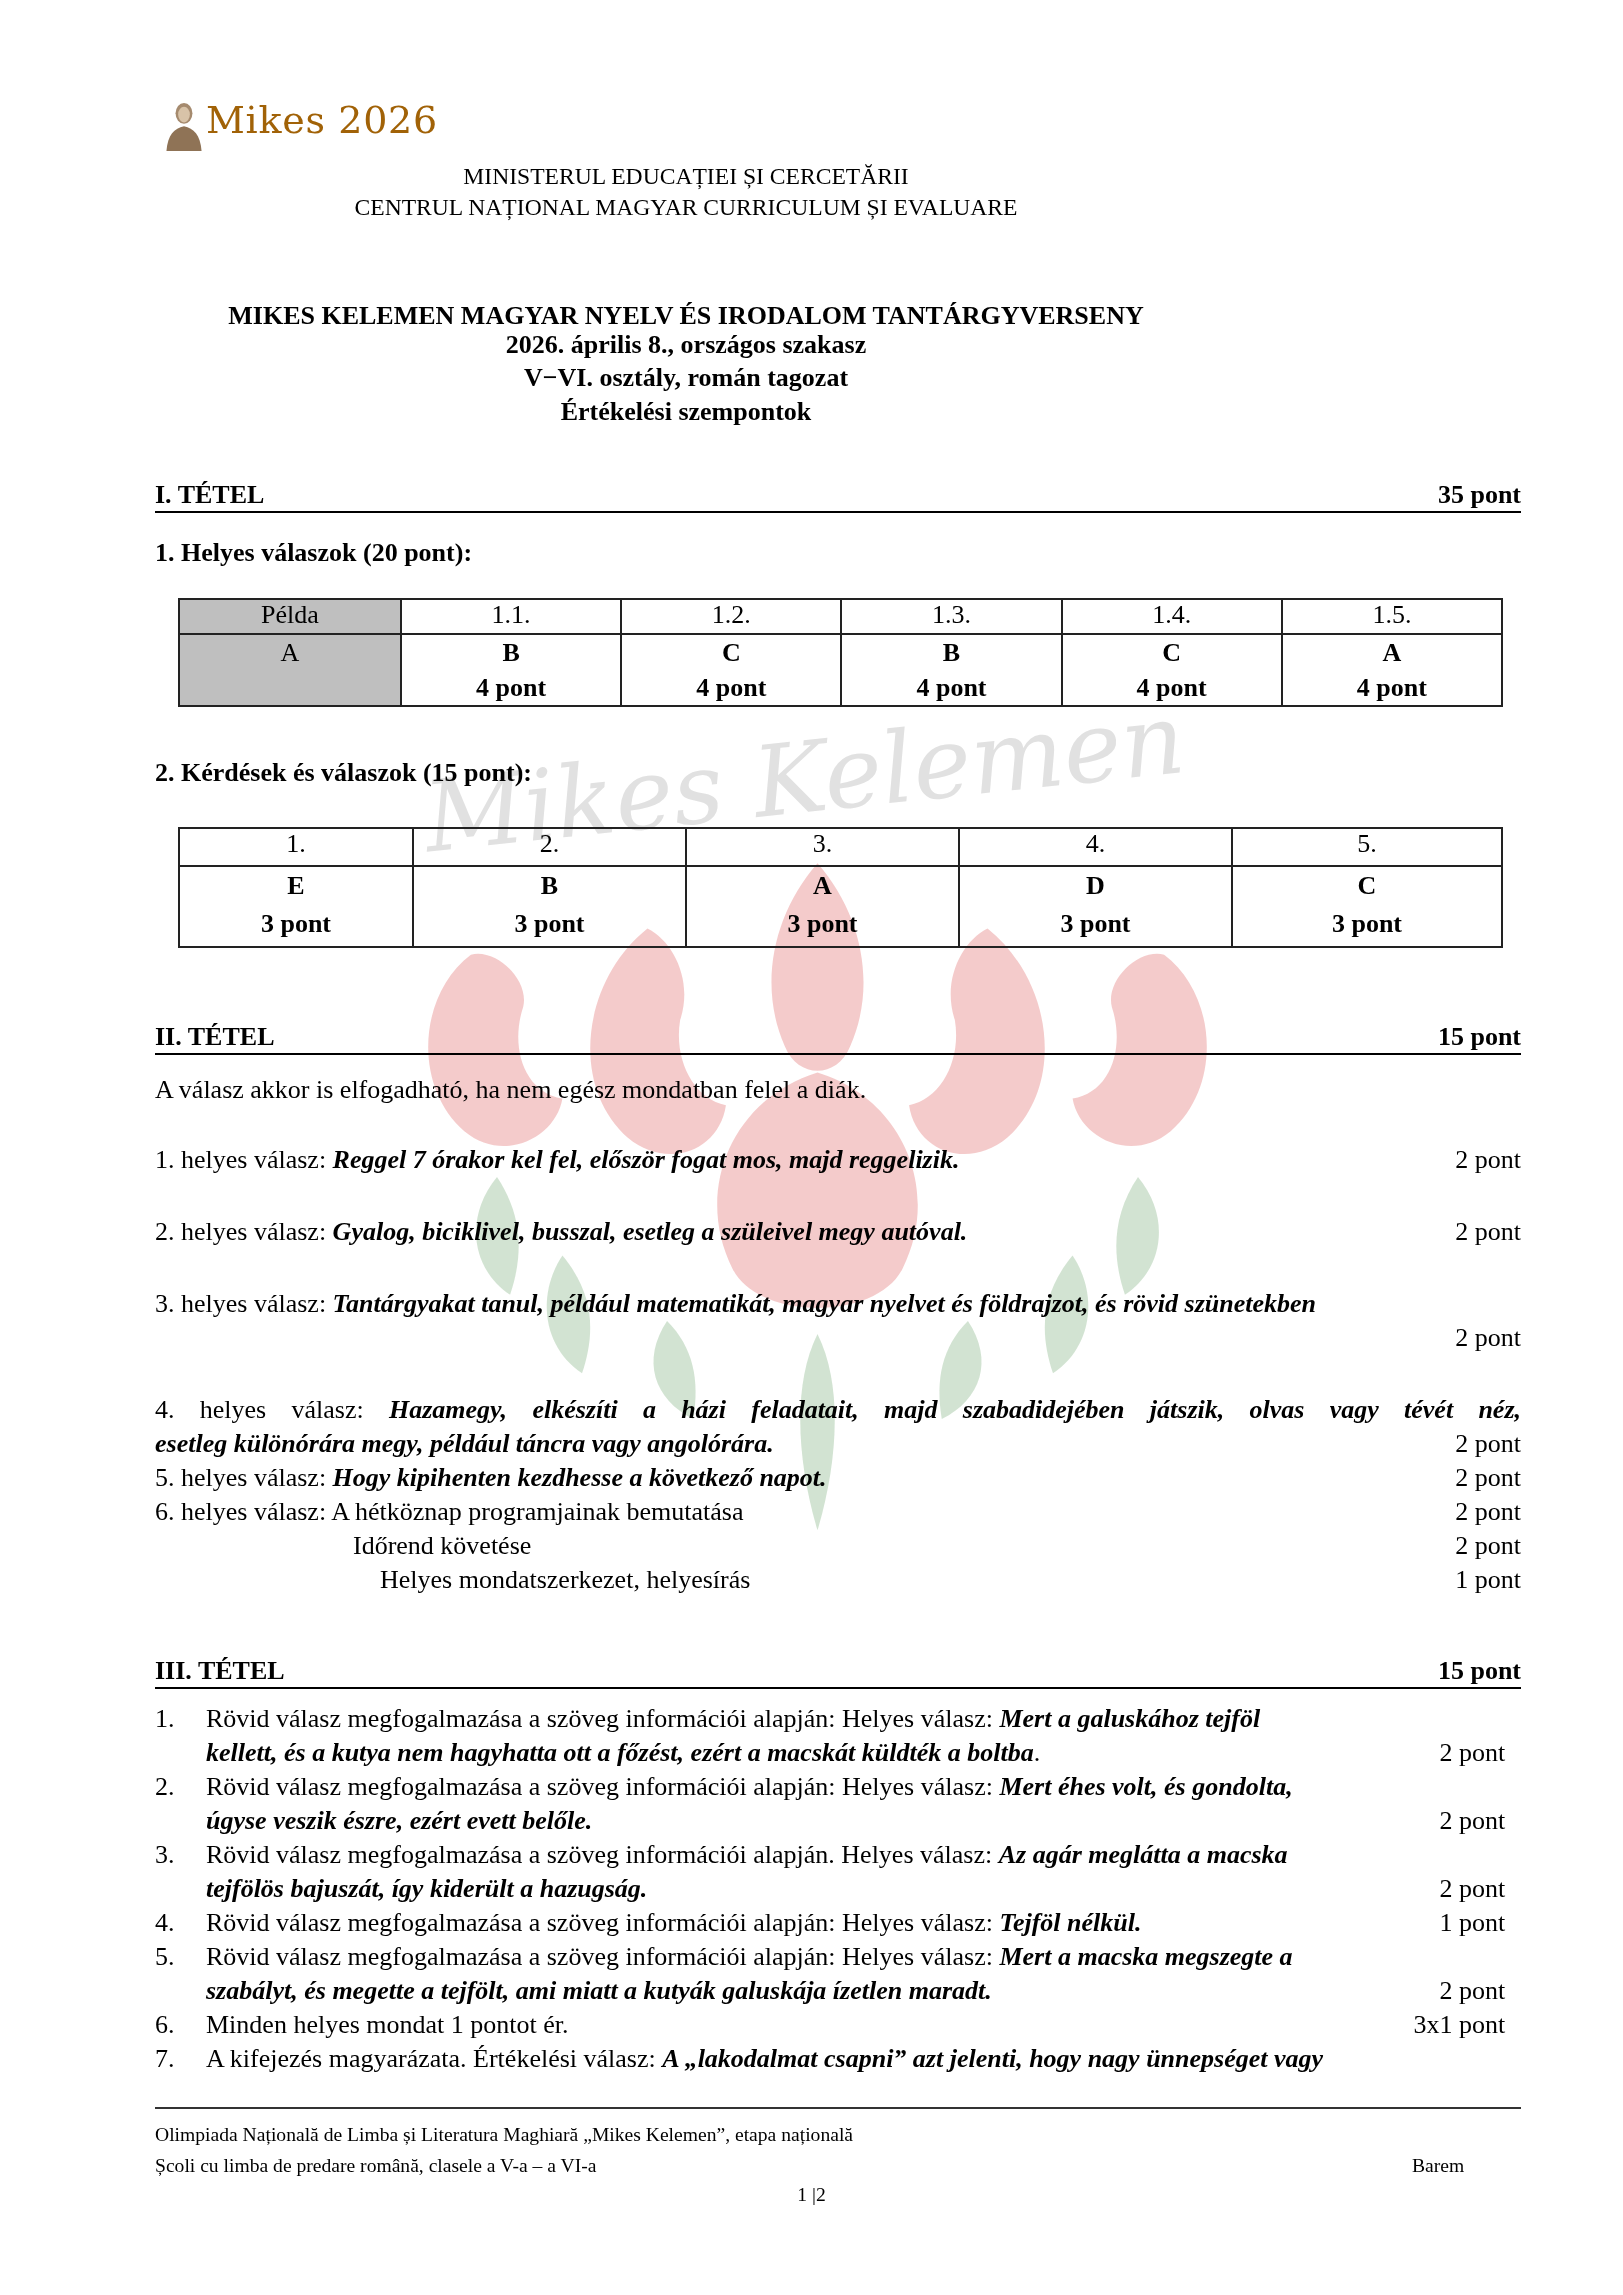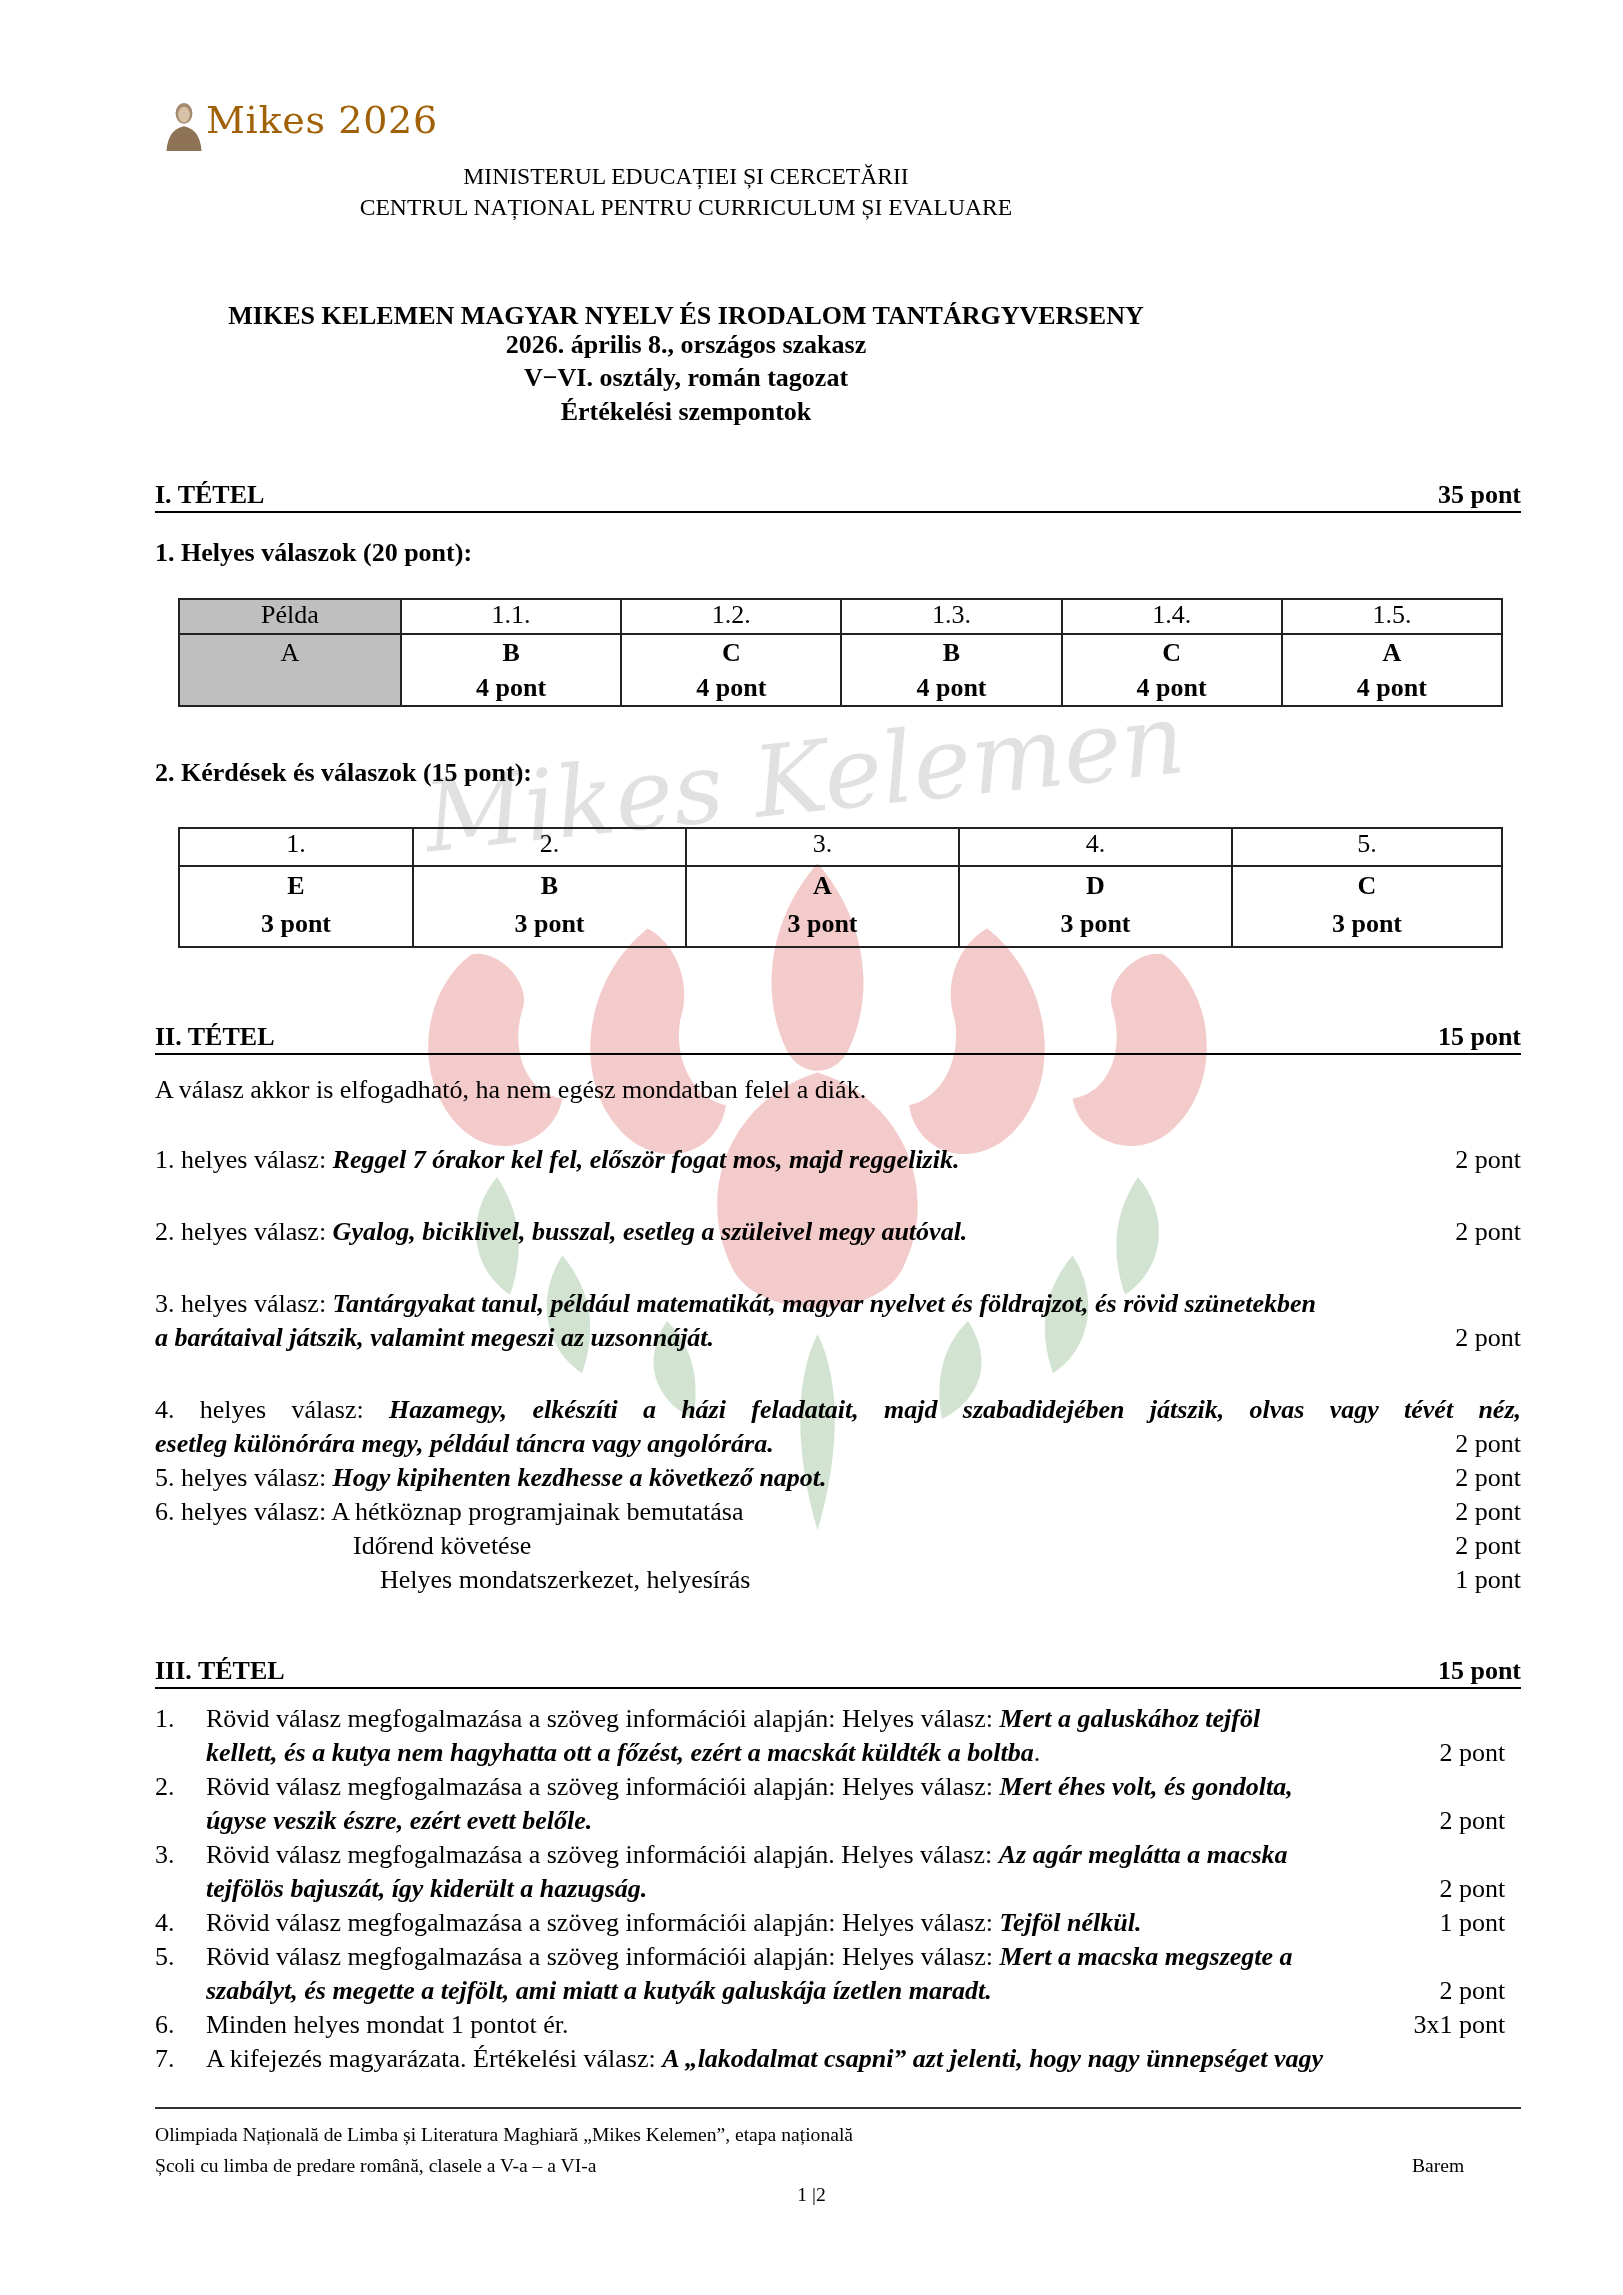--- a/index.html
+++ b/index.html
@@ -56,21 +56,21 @@
 </svg>
 
 <svg class="logo-face" viewBox="0 0 58 80">
   <ellipse cx="29" cy="22" rx="13" ry="16" fill="#a58a6e"></ellipse>
   <ellipse cx="29" cy="24" rx="9" ry="12" fill="#d8c3a8"></ellipse>
   <path d="M2 80 C4 55 14 45 29 42 C44 45 54 55 56 80 Z" fill="#8f7356"></path>
 </svg>
 <div class="logo-text">Mikes 2026</div>
 
 <div class="abs c hdr" style="top:165px;">MINISTERUL EDUCAȚIEI ȘI CERCETĂRII</div>
-<div class="abs c hdr" style="top:196px;">CENTRUL NAȚIONAL PENTRU CURRICULUM ȘI EVALUARE</div>
+<div class="abs c hdr" style="top:196px;">CENTRUL NAȚIONAL MAGYAR CURRICULUM ȘI EVALUARE</div>
 <div class="abs c title" style="top:279px;margin-top:24px;">MIKES KELEMEN MAGYAR NYELV ÉS IRODALOM TANTÁRGYVERSENY</div>
 <div class="abs c sub" style="top:332px;">2026. április 8., országos szakasz</div>
 <div class="abs c sub" style="top:365px;">V−VI. osztály, román tagozat</div>
 <div class="abs c sub" style="top:399px;">Értékelési szempontok</div>
 
 <div class="abs sec" style="top:480px;">
   <span class="l">I. TÉTEL</span>
   <span class="r">35 pont</span>
 </div>
 <div class="abs sub-h" style="top:538px;">1.  Helyes válaszok (20 pont):</div>
@@ -160,21 +160,20 @@
   <span class="pts">2 pont</span>
 </div>
 <div class="line" style="top:1215px;">
   <span>2. helyes válasz: </span><span class="bi">Gyalog, biciklivel, busszal, esetleg a szüleivel megy autóval.</span>
   <span class="pts">2 pont</span>
 </div>
 <div class="line" style="top:1287px;">
   <span>3. helyes válasz: </span><span class="bi">Tantárgyakat tanul, például matematikát, magyar nyelvet és földrajzot, és rövid szünetekben</span>
 </div>
 <div class="line" style="top:1321px;">
-  <span class="bi">a barátaival játszik, valamint megeszi az uzsonnáját.</span>
   <span class="pts">2 pont</span>
 </div>
 <div class="line" style="top:1393px; text-align:justify; text-align-last:justify;">
   <span>4. helyes válasz: </span><span class="bi">Hazamegy, elkészíti a házi feladatait, majd szabadidejében játszik, olvas vagy tévét néz,</span>
 </div>
 <div class="line" style="top:1427px;">
   <span class="bi">esetleg különórára megy, például táncra vagy angolórára.</span>
   <span class="pts">2 pont</span>
 </div>
 <div class="line" style="top:1461px;">

